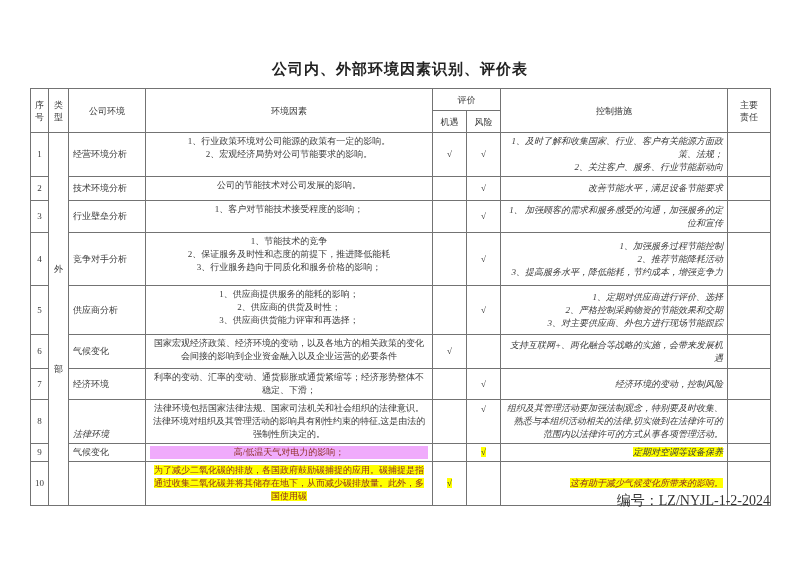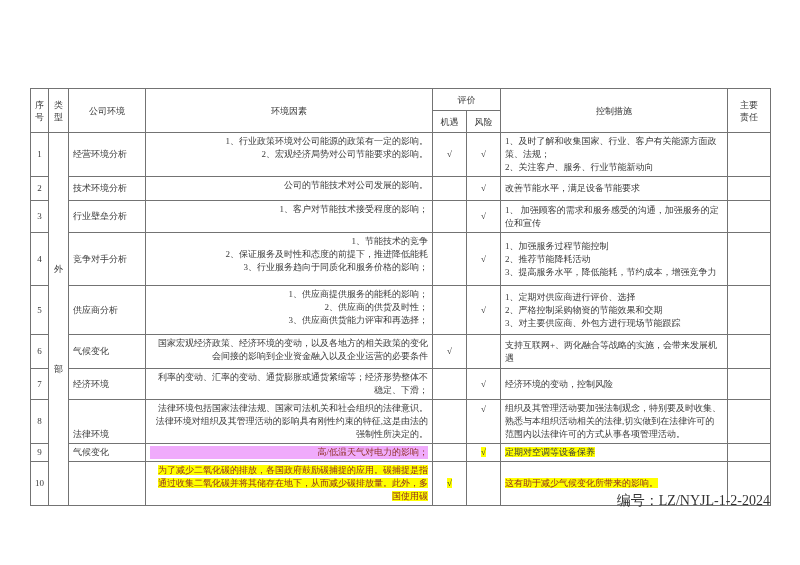--- a/index.html
+++ b/index.html
@@ -52,43 +52,44 @@
   tbody tr:nth-child(5)  { height: 49px; }
   tbody tr:nth-child(6)  { height: 34px; }
   tbody tr:nth-child(7)  { height: 26px; }
   tbody tr:nth-child(8)  { height: 44px; }
   tbody tr:nth-child(9)  { height: 16px; }
   tbody tr:nth-child(10) { height: 34px; }
   td.c-no   { text-align: center; vertical-align: middle; }
   td.c-type { text-align: center; vertical-align: middle; }
   .type-stack { display: flex; flex-direction: column; align-items: center; justify-content: center; gap: 87px; }
   td.c-env  { text-align: left; vertical-align: middle; margin-left: 44px; }
-  td.c-env.vbottom { vertical-align: bottom; padding-bottom: 2px; }
-  td.c-factor { text-align: right; vertical-align: top; white-space: pre-line; padding: 2px 4px; }
+  td.c-env.vbottom { vertical-align: bottom; padding-bottom: 2px; font-style: italic; }
+  td.c-factor { text-align: center; vertical-align: top; white-space: pre-line; padding: 2px 4px; }
   td.c-check  { text-align: center; vertical-align: middle; }
   td.c-check.vtop { vertical-align: top; padding-top: 3px; }
-  td.c-measure { text-align: left; vertical-align: middle; white-space: pre-line; padding: 2px 4px; }
+  td.c-measure { text-align: right; vertical-align: middle; white-space: pre-line; padding: 2px 4px; font-style: italic; }
   td.c-resp { vertical-align: middle; }
   .hl { background: #ffff00; }
   .hl-block { background: #f0abfc; display: block; }
   .red-text { color: #8e2f23; }
   .doc-number {
     position: absolute;
     top: 492px;
     right: 30px;
     font-size: 14px;
     color: #333;
     text-align: right;
   }
 </style>
 </head>
 <body>
 
 <div class="page">
 
+  <div class="doc-title">公司内、外部环境因素识别、评价表</div>
 
   <table class="env-table">
     <colgroup>
       <col style="width:18px">
         <col style="width:20px">
         <col style="width:77px">
         <col style="width:287px">
       <col style="width:34px">
         <col style="width:34px">
         <col style="width:227px">

